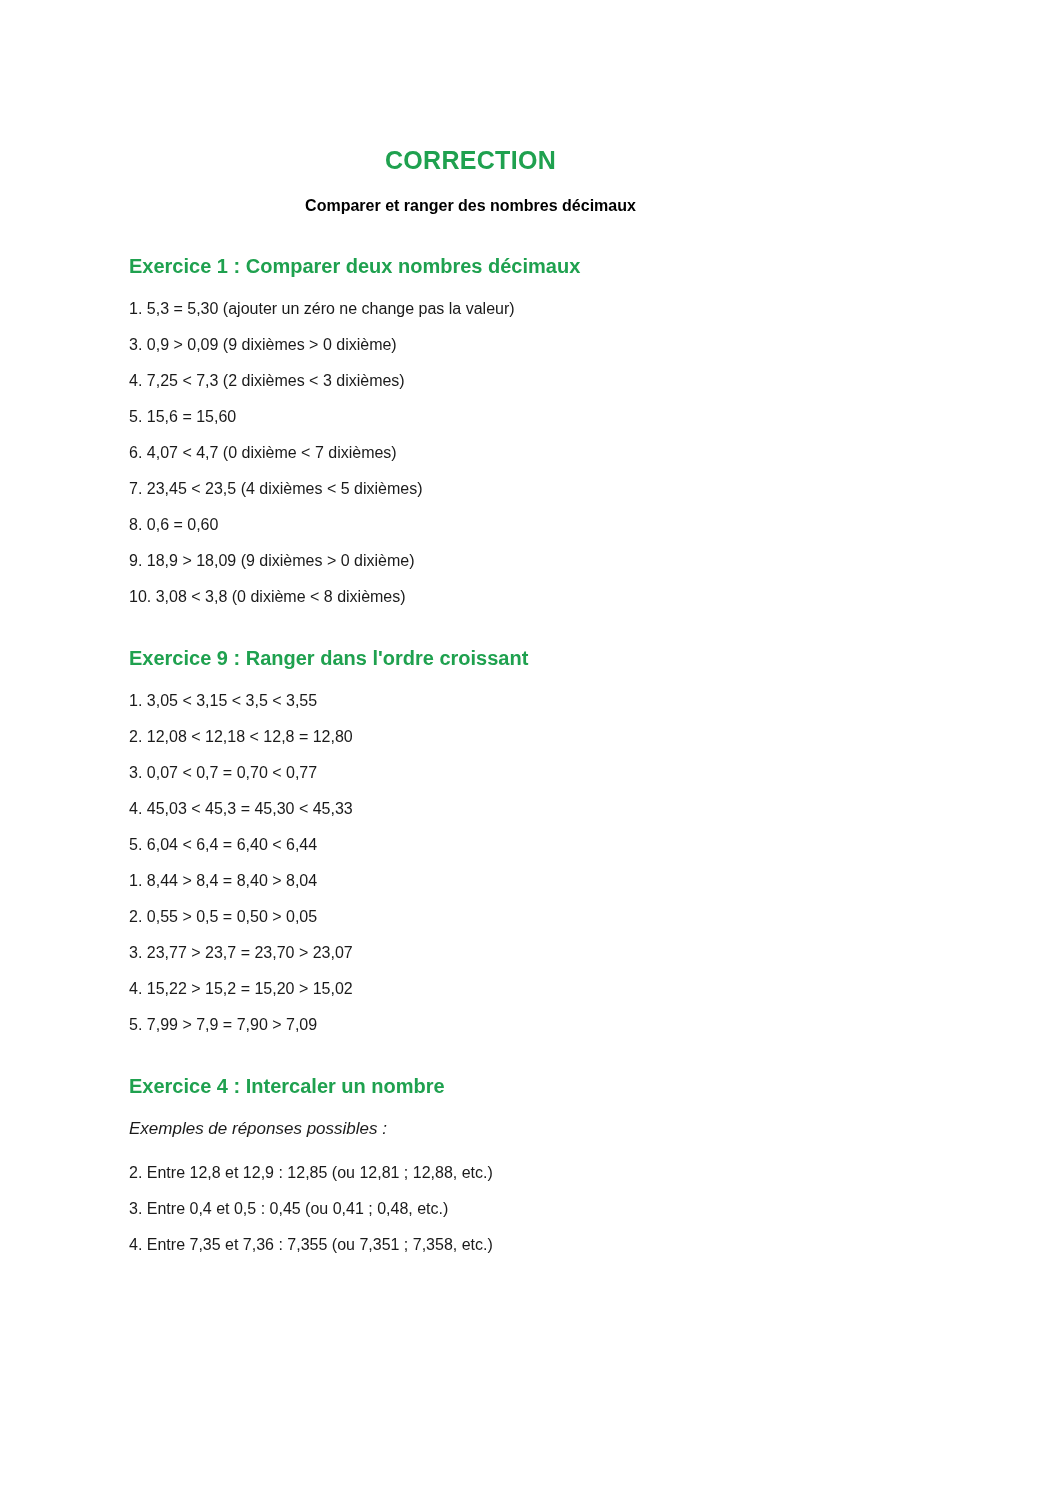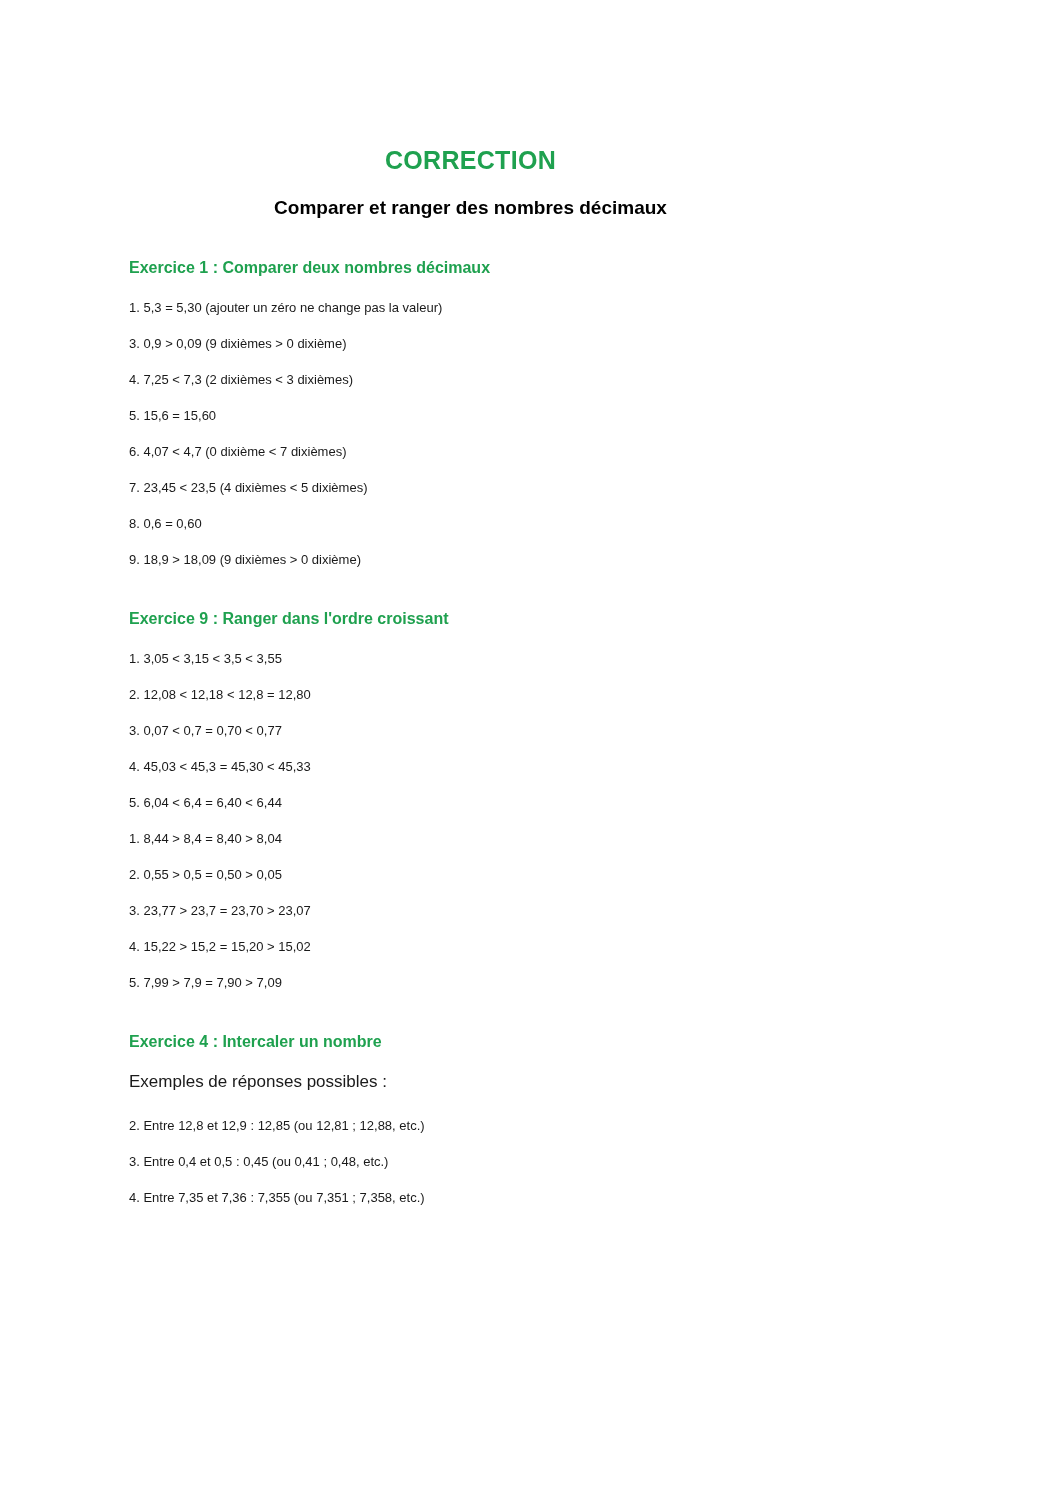--- a/index.html
+++ b/index.html
@@ -18,40 +18,41 @@
     margin: 0;
     text-align: center;
     font-size: 25px;
     font-weight: bold;
     color: var(--green);
     letter-spacing: 0.3px;
   }
   .doc-subtitle {
     margin: 22px 0 0 0;
     text-align: center;
-    font-size: 19px;
+    font-size: 16px;
     font-weight: bold;
     color: #000000;
   }
   .section-heading {
     margin: 40px 0 21px 0;
-    font-size: 16px;
+    font-size: 20px;
     font-weight: bold;
     color: var(--green);
   }
   .item {
     margin: 0 0 16px 0;
-    font-size: 13px;
+    font-size: 16px;
     line-height: 20px;
     color: var(--ink);
   }
   .note {
     margin: 0 0 24px 0;
     font-size: 17px;
     line-height: 20px;
+    font-style: italic;
     color: var(--ink);
   }
 </style>
 </head>
 <body>
 
 <div class="page">
 
   <h1 class="doc-title">CORRECTION</h1>
   <p class="doc-subtitle">Comparer et ranger des nombres décimaux</p>
@@ -59,20 +60,21 @@
   <section>
     <h2 class="section-heading">Exercice 1 : Comparer deux nombres décimaux</h2>
     <p class="item">1. 5,3 = 5,30 (ajouter un zéro ne change pas la valeur)</p>
     <p class="item">3. 0,9 &gt; 0,09 (9 dixièmes &gt; 0 dixième)</p>
     <p class="item">4. 7,25 &lt; 7,3 (2 dixièmes &lt; 3 dixièmes)</p>
     <p class="item">5. 15,6 = 15,60</p>
     <p class="item">6. 4,07 &lt; 4,7 (0 dixième &lt; 7 dixièmes)</p>
     <p class="item">7. 23,45 &lt; 23,5 (4 dixièmes &lt; 5 dixièmes)</p>
     <p class="item">8. 0,6 = 0,60</p>
     <p class="item">9. 18,9 &gt; 18,09 (9 dixièmes &gt; 0 dixième)</p>
+    <p class="item">10. 3,08 &lt; 3,8 (0 dixième &lt; 8 dixièmes)</p>
   </section>
 
   <section>
     <h2 class="section-heading">Exercice 9 : Ranger dans l'ordre croissant</h2>
     <p class="item">1. 3,05 &lt; 3,15 &lt; 3,5 &lt; 3,55</p>
     <p class="item">2. 12,08 &lt; 12,18 &lt; 12,8 = 12,80</p>
     <p class="item">3. 0,07 &lt; 0,7 = 0,70 &lt; 0,77</p>
     <p class="item">4. 45,03 &lt; 45,3 = 45,30 &lt; 45,33</p>
     <p class="item">5. 6,04 &lt; 6,4 = 6,40 &lt; 6,44</p>
   </section>

